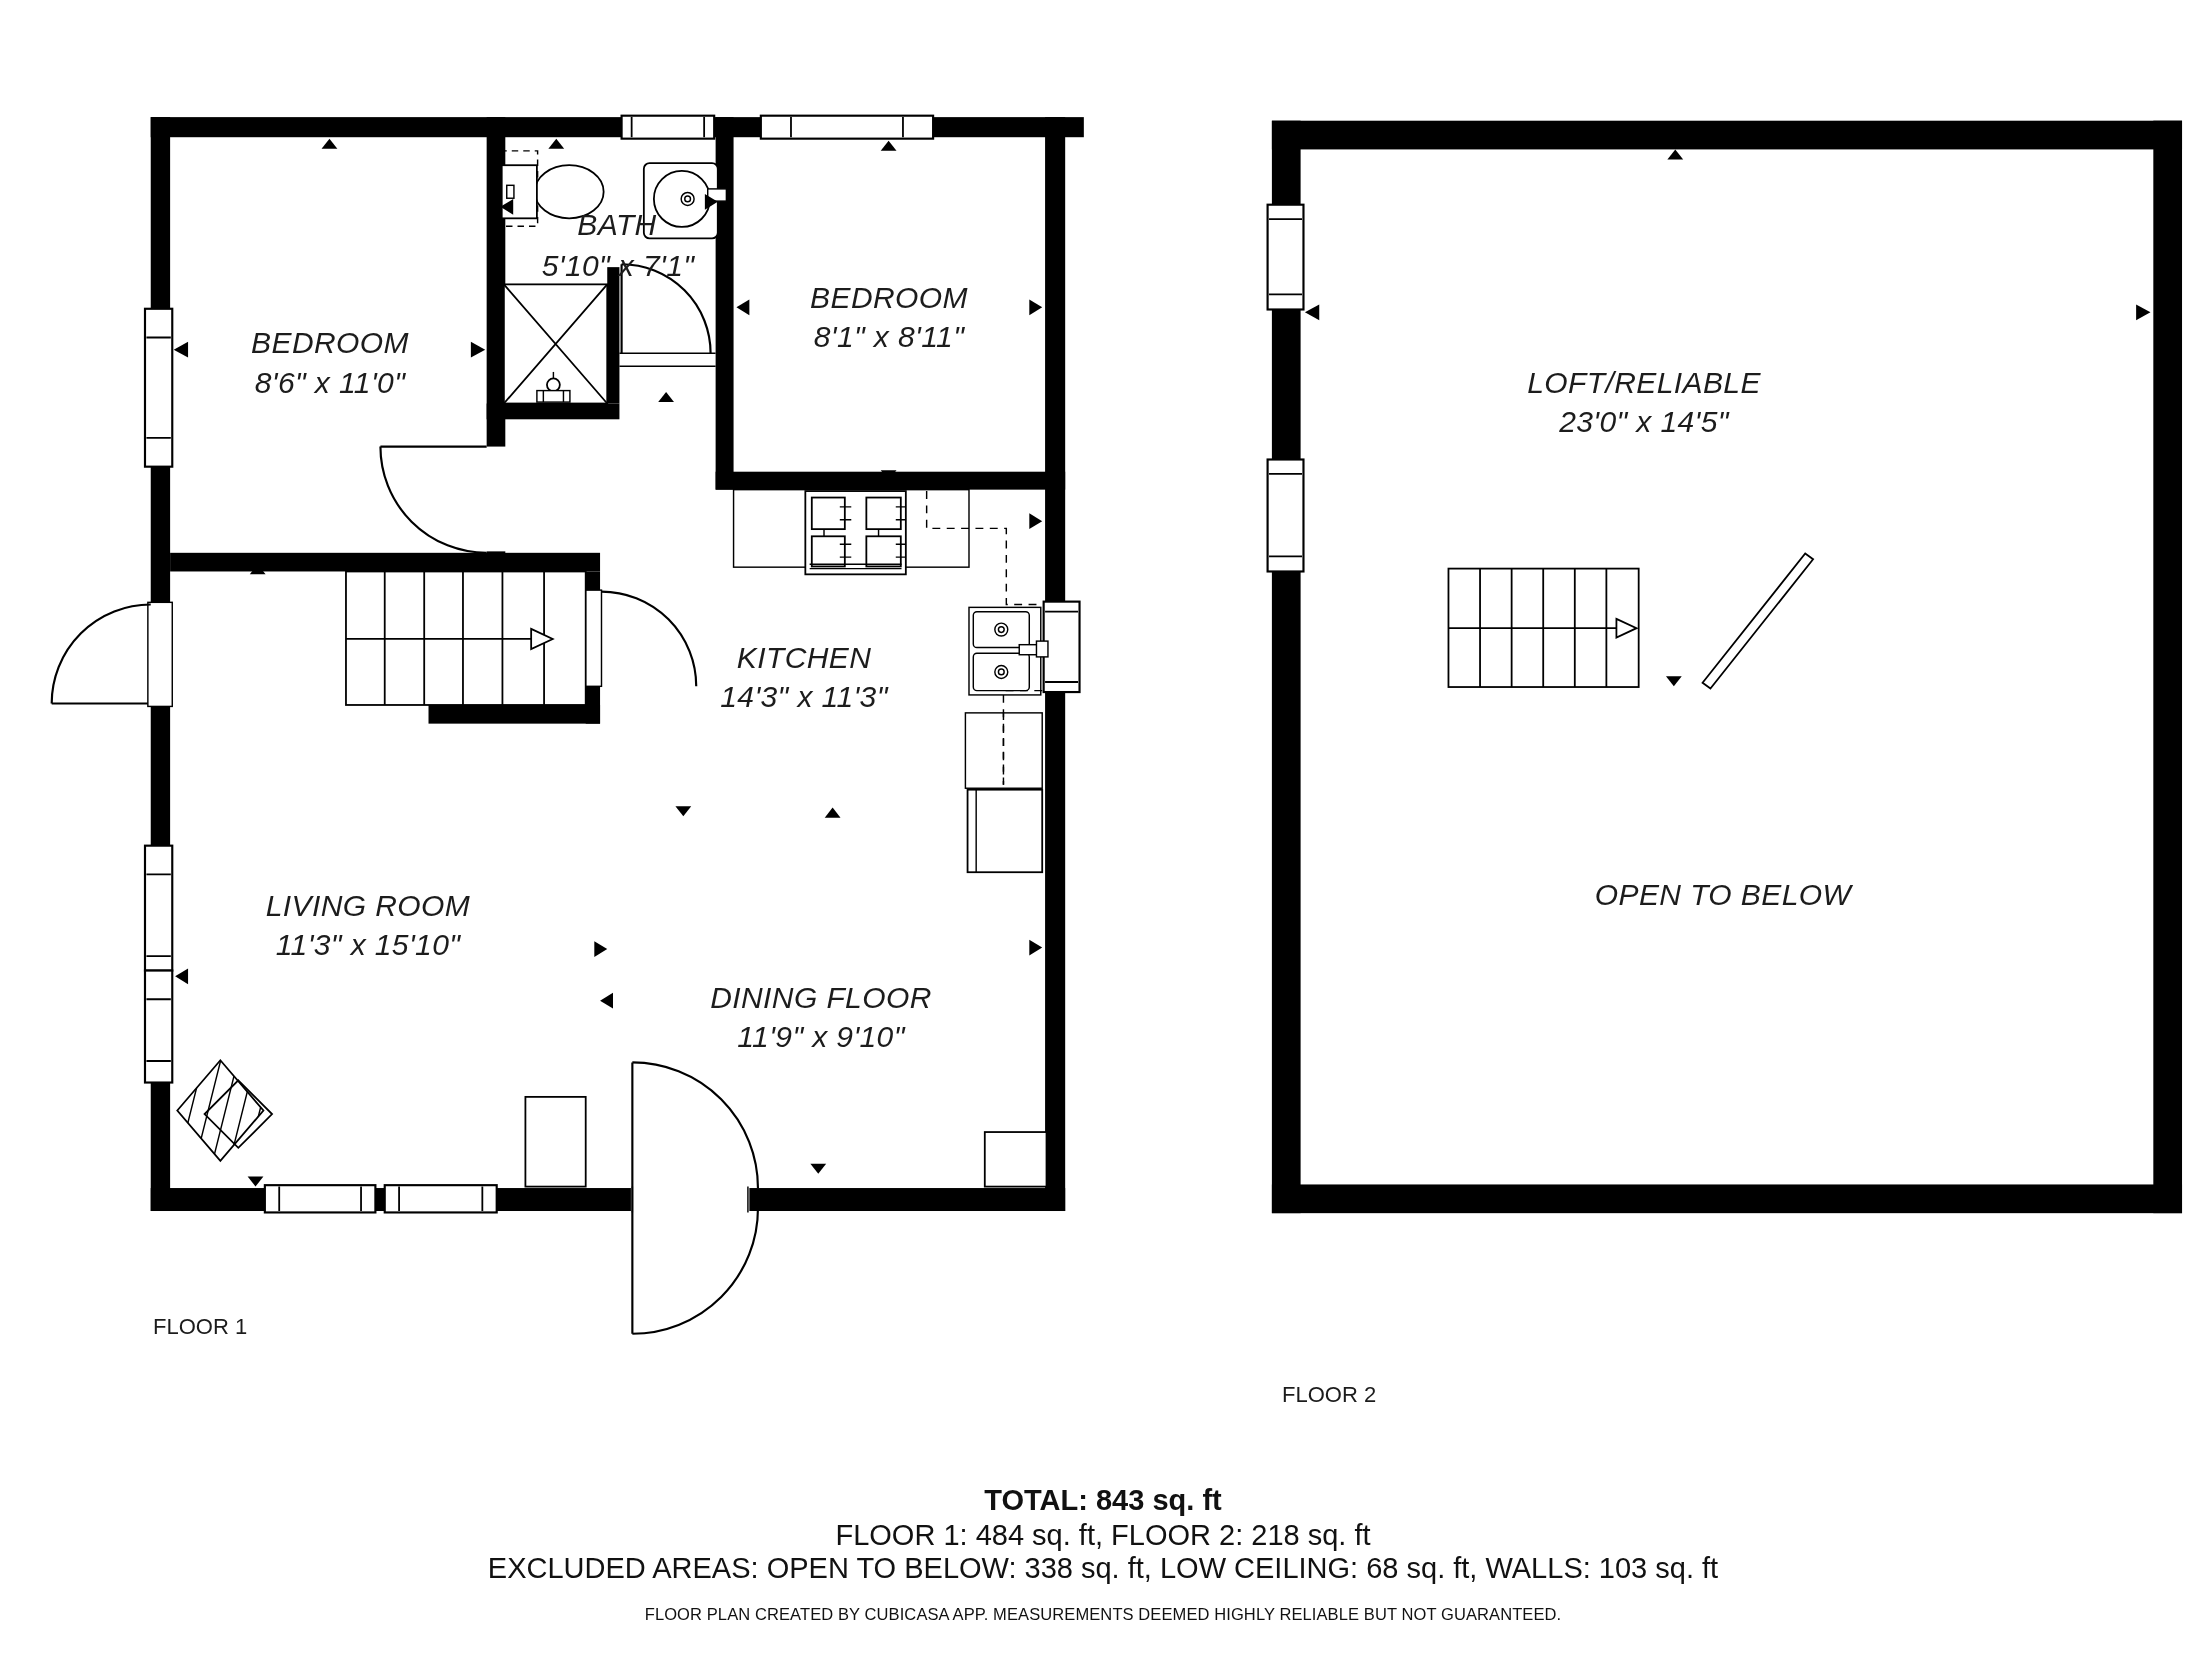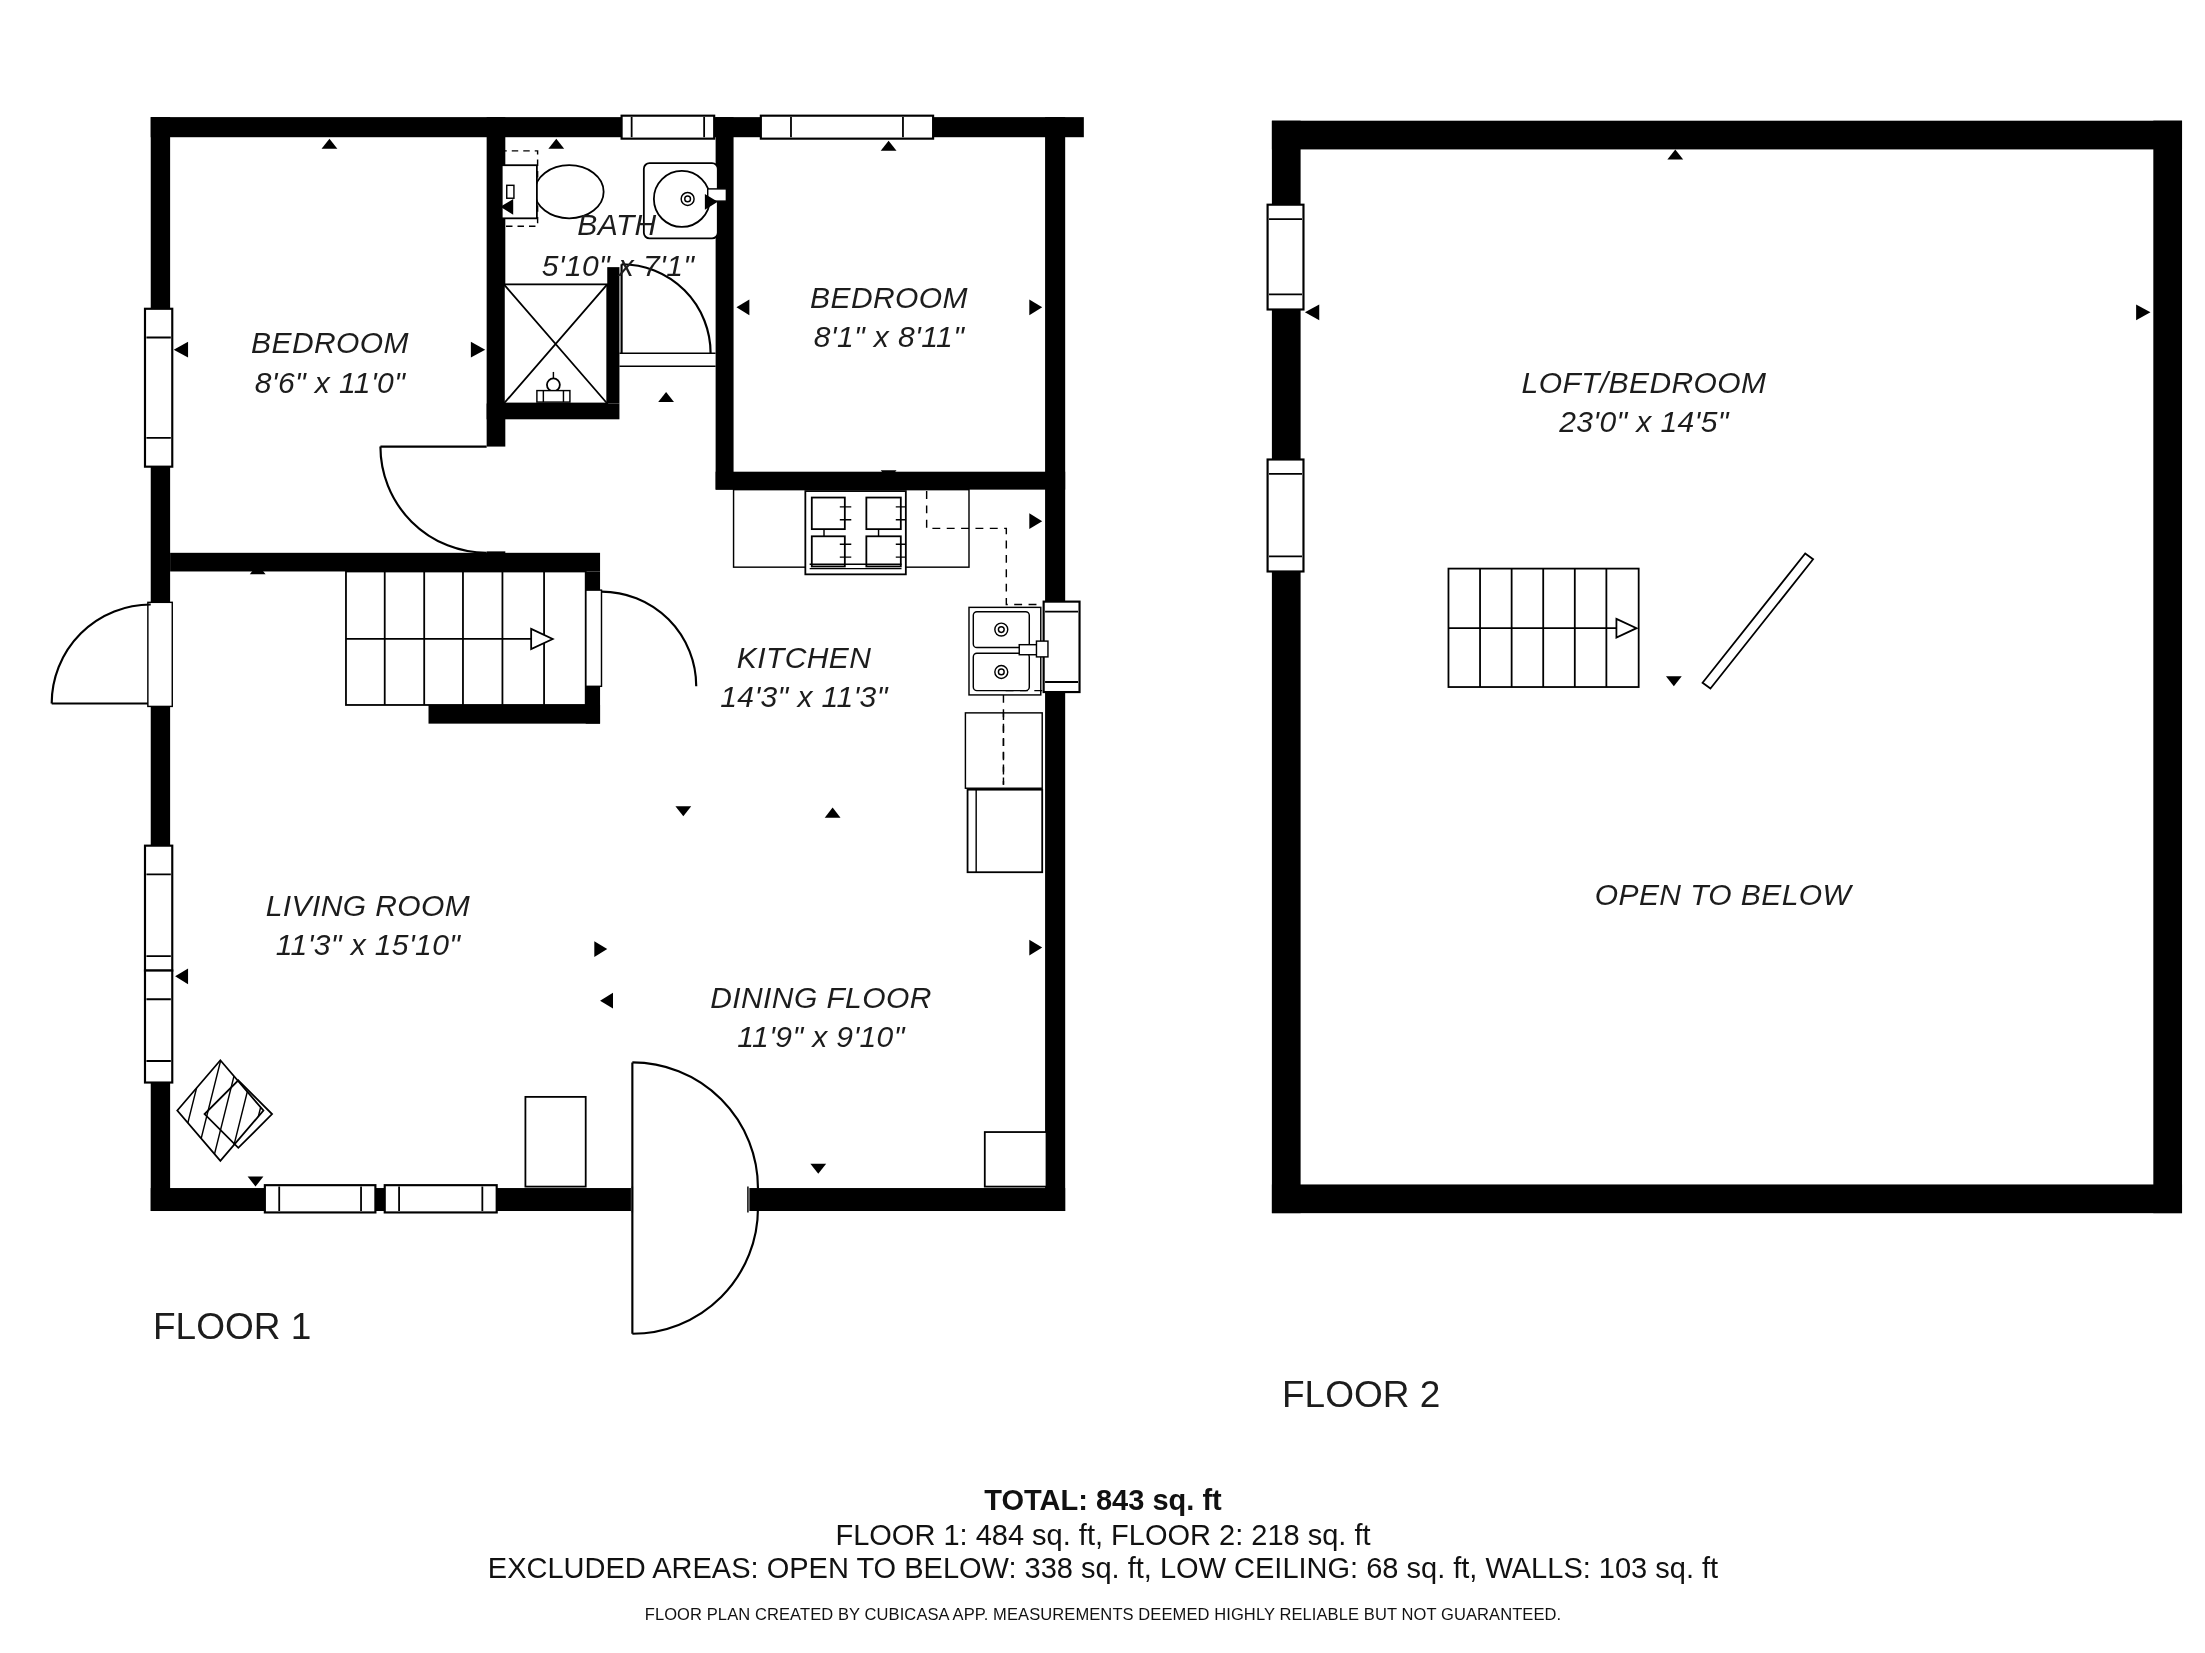--- a/index.html
+++ b/index.html
@@ -1,21 +1,21 @@
 <!DOCTYPE html>
 <html style="font-size:11.5px"><head>
 <meta charset="utf-8">
 <style>
   html,body{margin:0;padding:0;background:#ffffff;}
   #canvas{position:relative;width:2205px;height:1654px;background:#ffffff;overflow:hidden;
           font-family:"Liberation Sans", sans-serif;}
   #plan-svg{position:absolute;left:0;top:0;}
   .lbl{position:absolute;transform:translate(-50%,-50%);color:#1c1c1c;font-size:30px;
        letter-spacing:0.4px;white-space:nowrap;z-index:5;font-style:italic;}
-  .floor-tag{position:absolute;transform:translate(0,-50%);color:#1c1c1c;font-size:37px;
+  .floor-tag{position:absolute;transform:translate(0,-50%);color:#1c1c1c;font-size:22px;
        white-space:nowrap;z-index:5;}
   .footer-line{position:absolute;left:1103px;transform:translate(-50%,-50%);color:#111111;
        font-size:29px;white-space:nowrap;z-index:5;}
   .footer-line.bold{font-weight:bold;text-align:center;}
   .footer-line.fine{font-size:16.5px;letter-spacing:0.1px;}
 </style>
 </head>
 <body>
 
 <div id="canvas">
@@ -250,21 +250,21 @@
 
 <div class="lbl" style="left:804px;top:658px;">KITCHEN</div>
 <div class="lbl" style="left:804px;top:697px;">14'3" x 11'3"</div>
 
 <div class="lbl" style="left:368px;top:906px;">LIVING ROOM</div>
 <div class="lbl" style="left:368px;top:945px;">11'3" x 15'10"</div>
 
 <div class="lbl" style="left:821px;top:998px;">DINING FLOOR</div>
 <div class="lbl" style="left:821px;top:1037px;">11'9" x 9'10"</div>
 
-<div class="lbl" style="left:1644px;top:383px;">LOFT/BEDROOM</div>
+<div class="lbl" style="left:1644px;top:383px;">LOFT/RELIABLE</div>
 <div class="lbl" style="left:1644px;top:422px;">23'0" x 14'5"</div>
 
 <div class="lbl" style="left:1723px;top:895px;">OPEN TO BELOW</div>
 
 <div class="floor-tag" style="left:153px;top:1327px;">FLOOR 1</div>
 <div class="floor-tag" style="left:1282px;top:1395px;">FLOOR 2</div>
 
 <div class="footer-line bold" style="top:1500px;">TOTAL: 843 sq. ft</div>
 <div class="footer-line" style="top:1535px;">FLOOR 1: 484 sq. ft, FLOOR 2: 218 sq. ft</div>
 <div class="footer-line" style="top:1568px;">EXCLUDED AREAS: OPEN TO BELOW: 338 sq. ft, LOW CEILING: 68 sq. ft, WALLS: 103 sq. ft</div>

